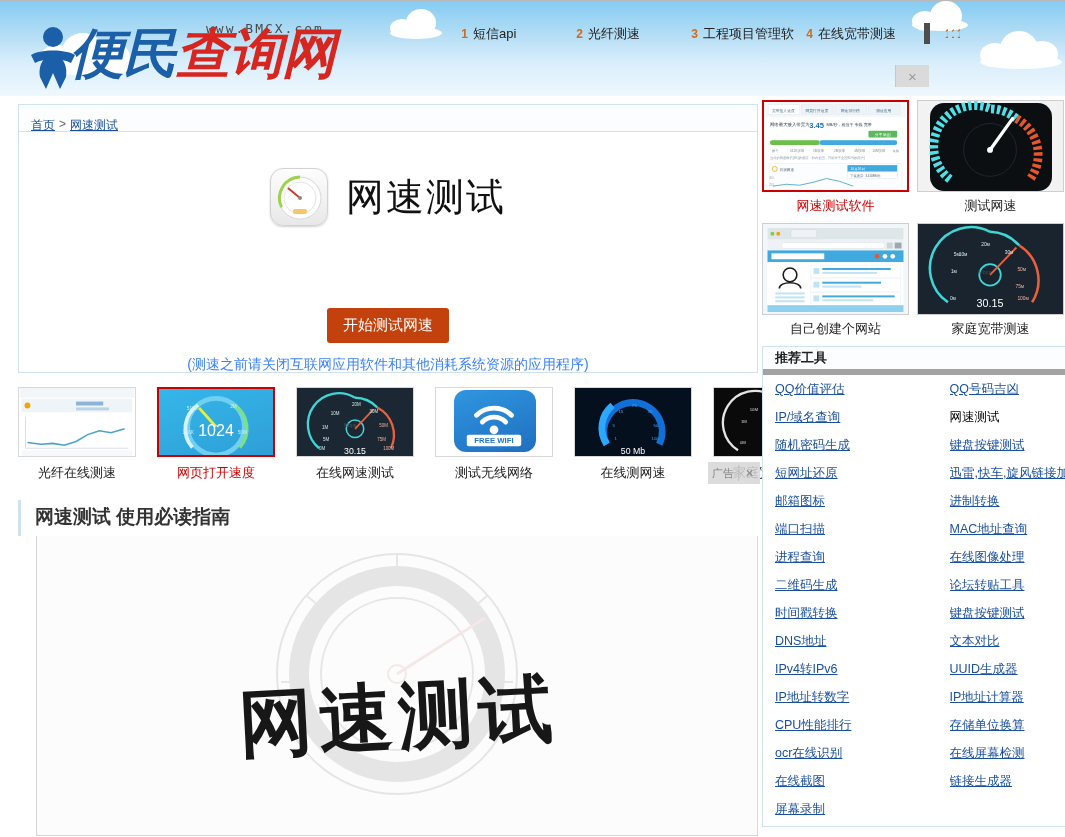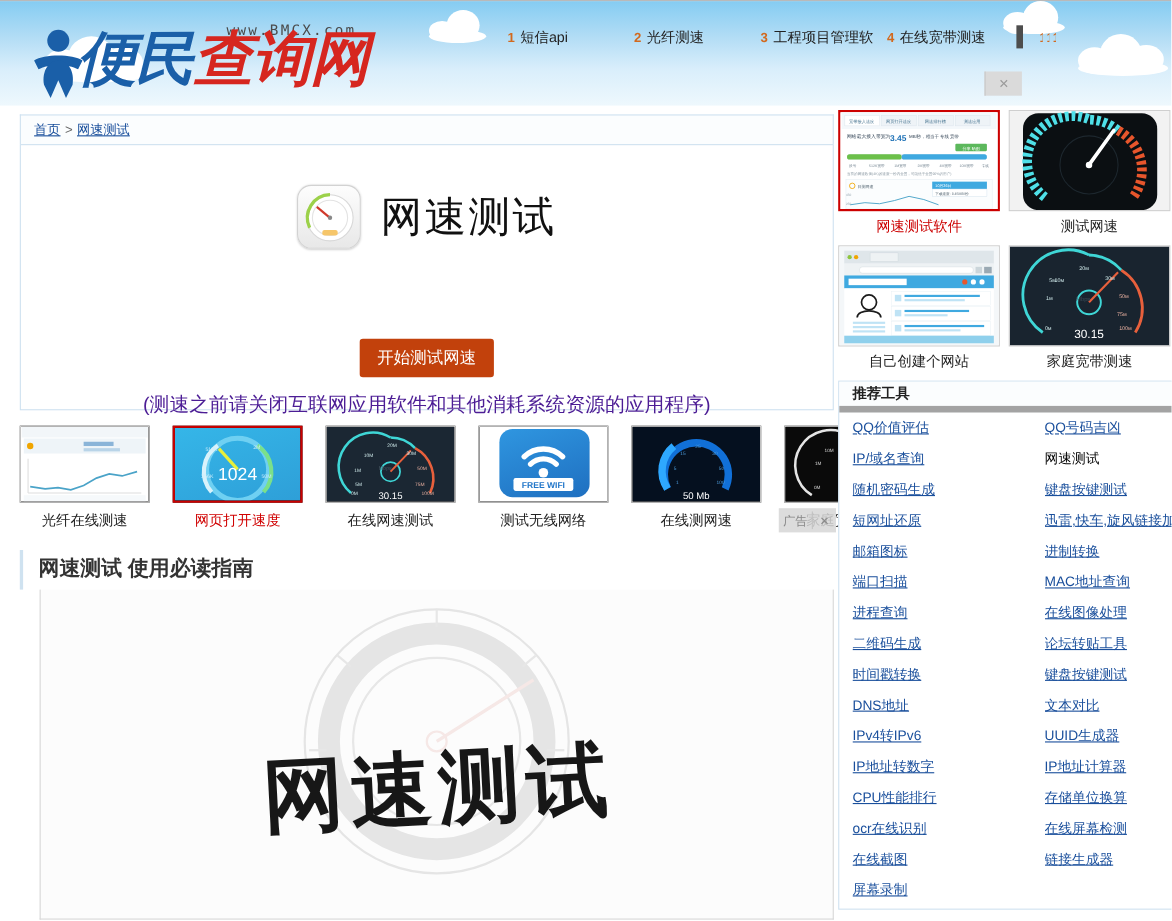--- a/index.html
+++ b/index.html
@@ -61,22 +61,22 @@
     border-left: 1px solid #c7c7c7;
   }
 
   
   #left-col { position: absolute; left: 18px; top: 104px; width: 740px; }
   #right-col { position: absolute; left: 762px; top: 100px; width: 365px; }
 
   
   #breadcrumb {
     height: 27px; border: 1px solid #cfe2f0; border-bottom: none;
-    background: #fbfdfe; display: flex; align-items: center;
-    padding: 0 12px; font-size: 12px; color: #444;
+    background: #fbfdfe; display: flex; 
+    padding: 12px 12px; font-size: 12px; color: #444;
   }
   #breadcrumb a { color: #1a4f9c; text-decoration: underline; margin: 0 4px; }
   #breadcrumb a:first-child { margin-left: 0; }
   .sep { color: #666; }
 
   
   #main-panel {
     border: 1px solid #cfe2f0; background: #fff;
     height: 242px; position: relative;
   }
@@ -92,21 +92,21 @@
   }
   #page-title { font-size: 38px; color: #111; letter-spacing: 2px; }
 
   #start-btn {
     position: absolute; left: 50%; transform: translateX(-50%); top: 176px;
     background: #c2410c; color: #fff; font-size: 15px;
     padding: 8px 16px; border: none; border-radius: 3px; cursor: pointer;
   }
   #notice {
     position: absolute; left: 0; right: 0; top: 224px;
-    text-align: center; font-size: 18px; color: #4c1d95;
+    text-align: center; font-size: 14px; color: #3b82f6;
   }
 
   
   #thumbs {
     margin-top: 14px; display: flex; gap: 21px; position: relative;
   }
   .thumb { width: 118px; }
   .thumb-img {
     width: 118px; height: 70px; border: 1px solid #d8d8d8;
     position: relative; overflow: hidden; background: #111;

